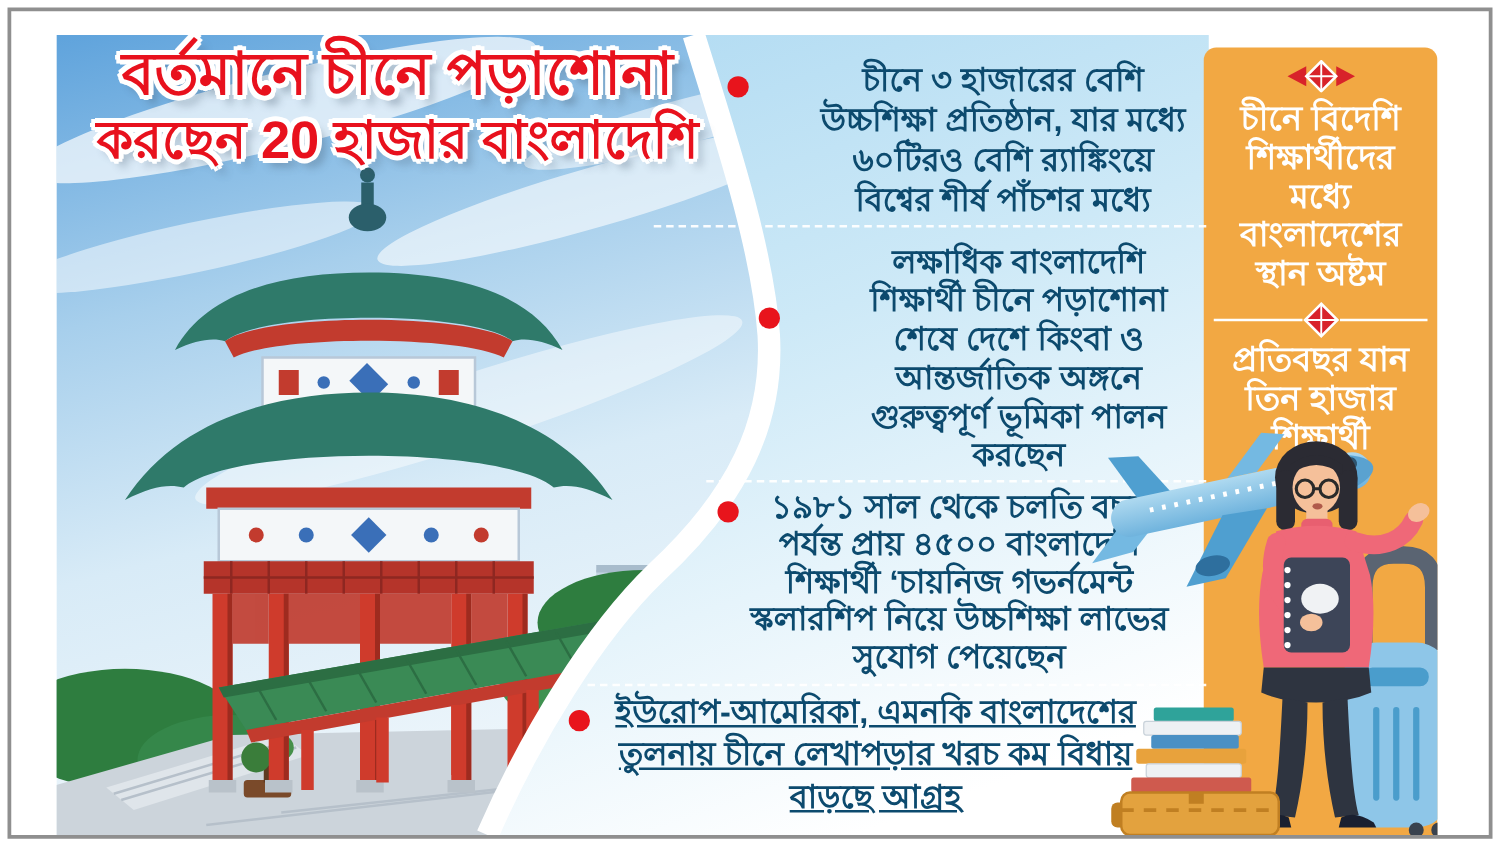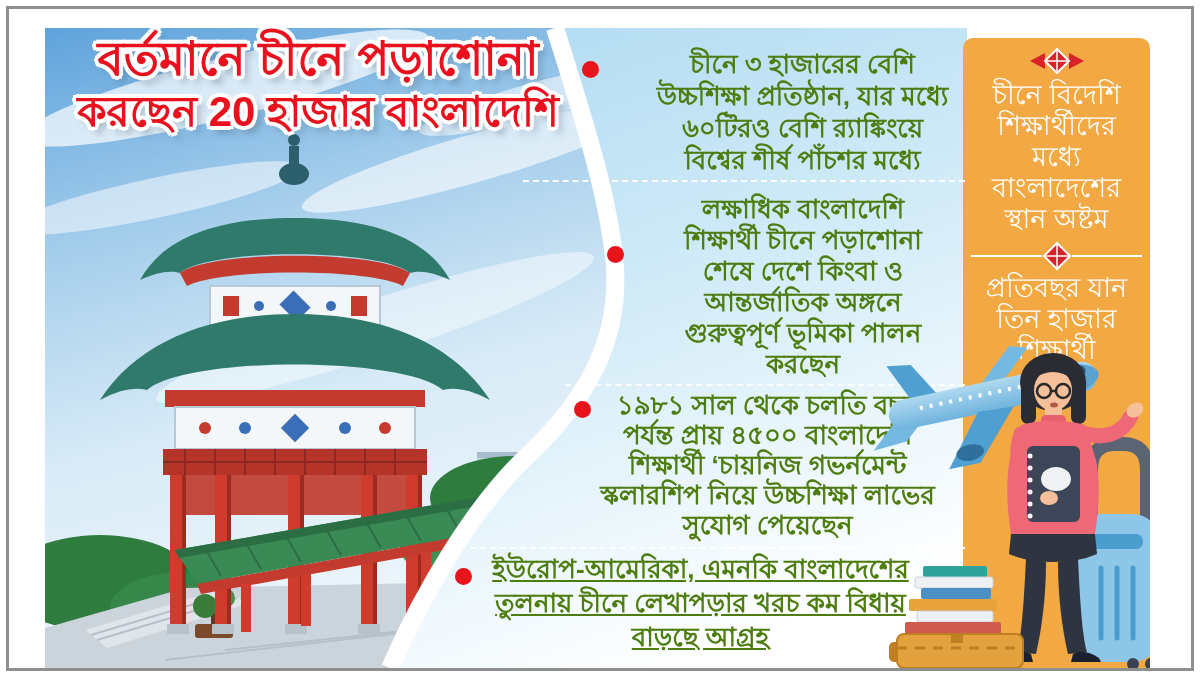--- a/index.html
+++ b/index.html
@@ -11,34 +11,34 @@
   .blue-panel{position:absolute;left:330px;top:0;width:592px;height:640px;
            background:linear-gradient(160deg,#b5ddf3 8%,#cde9f7 38%,#e6f4fb 62%,#ffffff 88%);}
   .photo{position:absolute;left:0;top:0;width:628px;height:640px;}
   .headline{position:absolute;left:8px;top:6px;width:530px;text-align:center;z-index:6;
             color:#e8111d;font-weight:bold;line-height:1.08;
             text-shadow:-3px -3px 0 #fff,3px -3px 0 #fff,-3px 3px 0 #fff,3px 3px 0 #fff,
                         -4px 0 0 #fff,4px 0 0 #fff,0 -4px 0 #fff,0 4px 0 #fff,
                         6px 7px 7px rgba(70,90,110,.45);}
   .headline .l1{font-size:47px;}
   .headline .l2{font-size:42px;margin-top:4px;}
-  .bullet-text{position:absolute;z-index:4;font-weight:bold;color:#4d7c0f;text-align:center;
+  .bullet-text{position:absolute;z-index:4;font-weight:bold;color:#0c4a6e;text-align:center;
                white-space:pre-line;}
   .b1{left:545px;top:20px;width:425px;font-size:26px;line-height:32px;}
-  .b2{left:548px;top:166px;width:420px;font-size:26px;line-height:31px;}
+  .b2{left:560px;top:166px;width:420px;font-size:26px;line-height:31px;}
   .b3{left:495px;top:362px;width:455px;font-size:26px;line-height:30px;}
   .b4{left:368px;top:524px;width:575px;font-size:26px;line-height:34px;text-decoration:underline;}
   .dot{position:absolute;width:17px;height:17px;border-radius:50%;background:#e8141c;z-index:5;}
   .d1{left:537px;top:33px;} .d2{left:562px;top:218px;} .d3{left:529px;top:373px;} .d4{left:410px;top:540px;}
   .sep{position:absolute;height:0;border-top:2px dashed rgba(255,255,255,.95);z-index:3;}
   .s1{left:478px;top:152px;width:442px;} .s2{left:520px;top:356px;width:400px;} .s3{left:425px;top:519px;width:495px;}
   .side-panel{position:absolute;left:918px;top:10px;width:187px;height:630px;background:#f2a843;
               border-radius:10px 10px 0 0;z-index:2;}
   .panel-diamond{display:block;margin:10px auto 0 auto;}
-  .stat{color:#ffffff;font-weight:normal;text-align:center;white-space:pre-line;
+  .stat{color:#ffffff;font-weight:bold;text-align:center;white-space:pre-line;
         font-size:27px;line-height:31px;}
   .stat1{margin-top:6px;}
   .divider{display:flex;align-items:center;margin:6px 8px 2px 8px;}
   .divider .line{flex:1;height:2px;background:#ffffff;}
   .illus{position:absolute;left:800px;top:300px;width:310px;height:340px;z-index:7;}
 </style>
 </head>
 <body>
 
 <div class="page">

